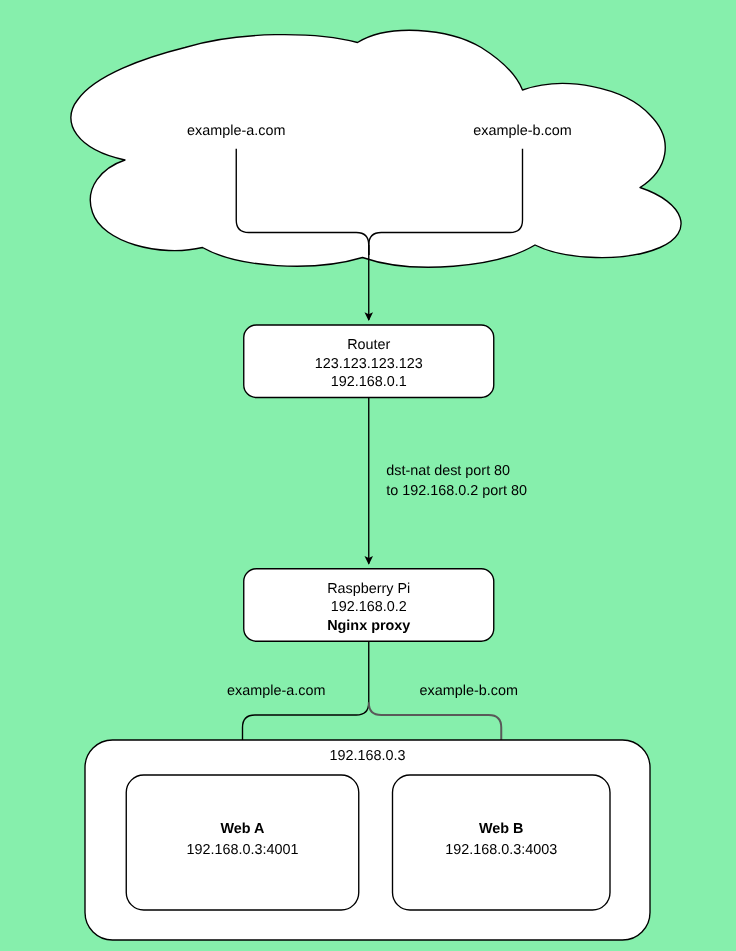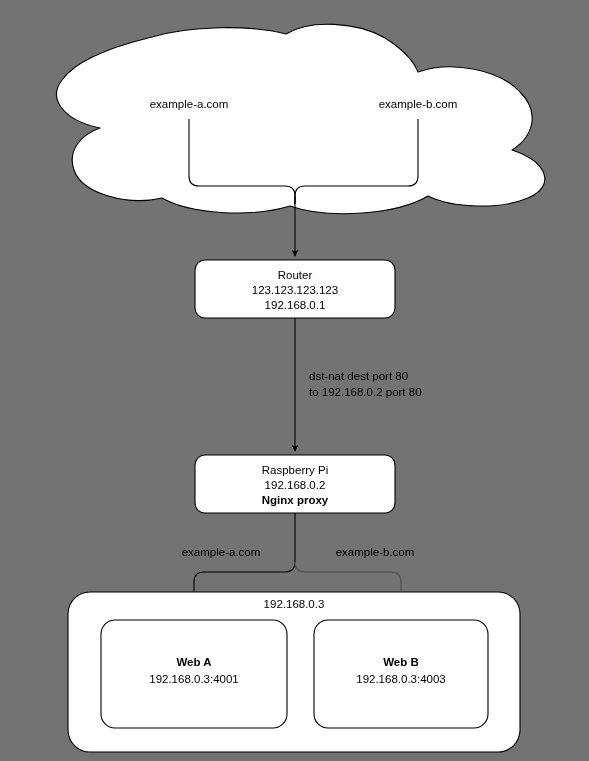--- a/index.html
+++ b/index.html
@@ -9,21 +9,21 @@
     background: #ffffff;
   }
   body {
     font-family: "Liberation Sans", sans-serif;
     color: #000000;
   }
   #canvas {
     position: relative;
     width: 589px;
     height: 761px;
-    background: #737373;
+    background: #86efac;
     overflow: hidden;
   }
   #diagram-svg {
     position: absolute;
     top: 0;
     left: 0;
     width: 589px;
     height: 761px;
   }
   .dtext {

